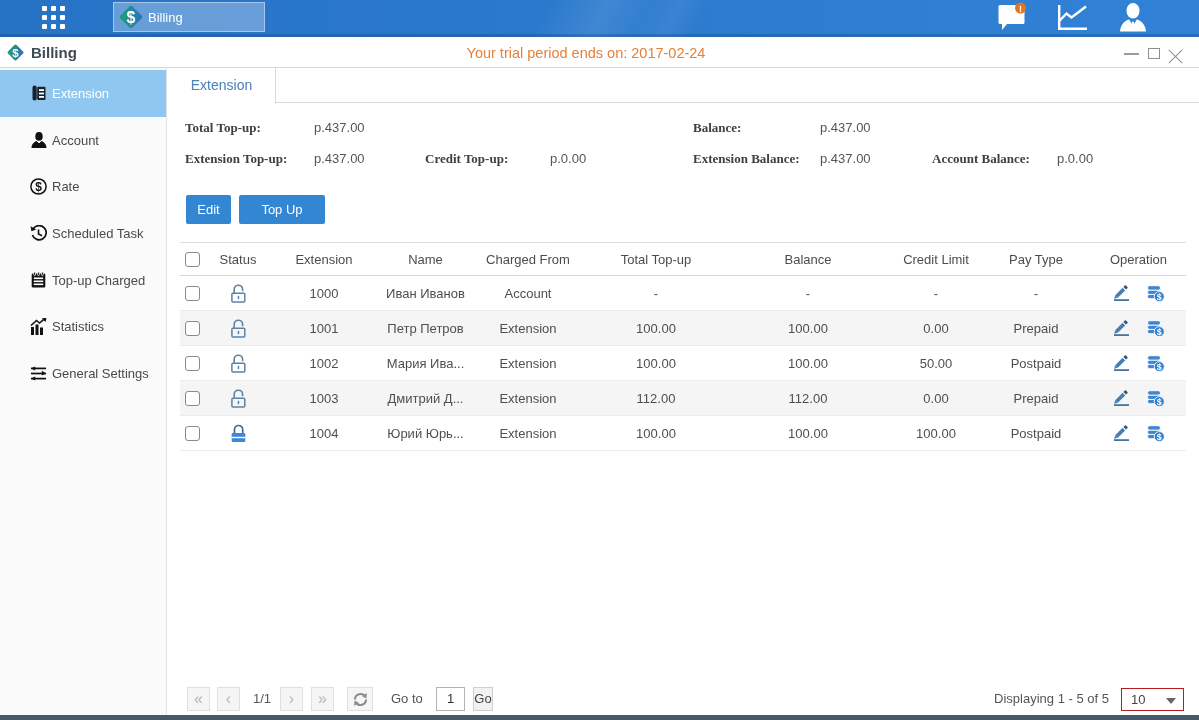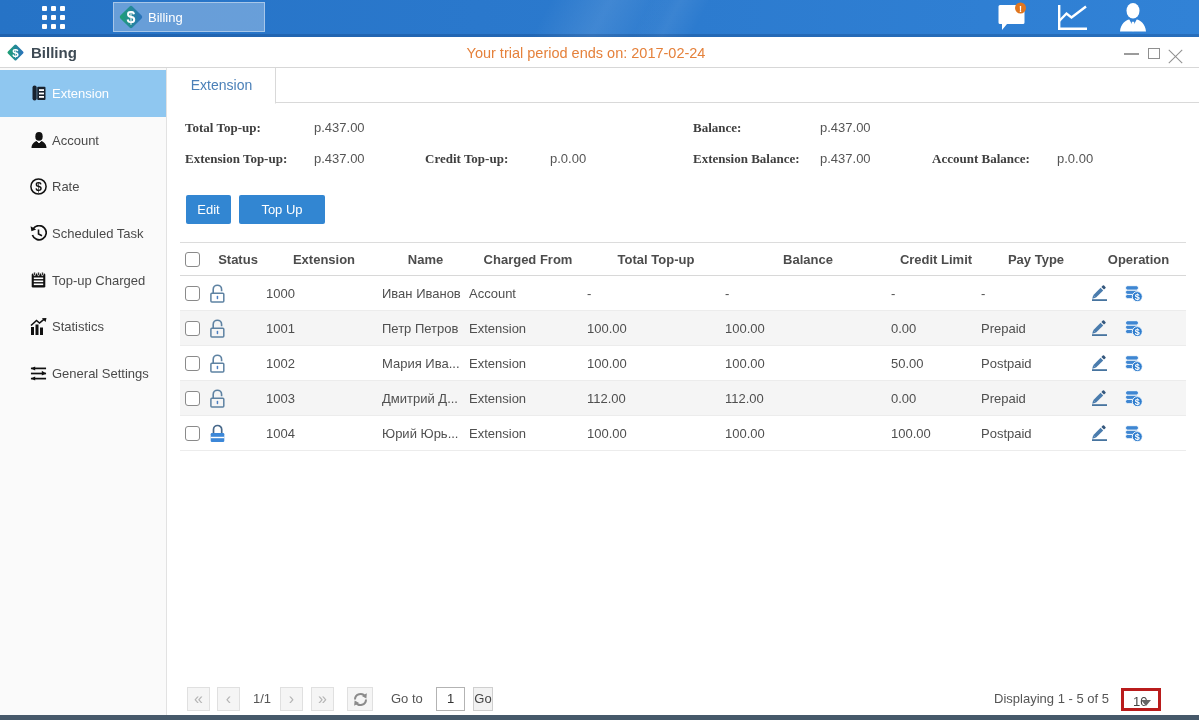--- a/index.html
+++ b/index.html
@@ -48,35 +48,35 @@
 .tab { position:absolute; left:0; top:0; width:107px; height:34.5px; background:#fff; border-right:1px solid #d9d9d9; border-bottom:1px solid #fff; box-sizing:content-box; text-align:center; line-height:34px; color:#4b80b8; font-size:14px; }
 
 .stat { position:absolute; white-space:nowrap; }
 .stat b { color:#3f3f3f;font-family:Liberation Serif, serif; }
 .stat .v { color:#555; }
 
 .btn { position:absolute; height:29px; background:#3286d2; color:#fff; border:none; border-radius:2px; font-size:13px; font-family:"Liberation Sans",sans-serif; text-align:center; line-height:29px; }
 
 
 table { position:absolute; left:12px; top:174px; width:1006px; border-collapse:collapse; table-layout:fixed; }
-th { height:33px; font-weight:bold; color:#4c4c4c; font-size:13px; border-top:1px solid #dcdcdc; border-bottom:1px solid #d8d8d8; text-align:center; }
+th { height:33px; font-weight:normal; color:#4c4c4c; font-size:13px; border-top:1px solid #dcdcdc; border-bottom:1px solid #d8d8d8; text-align:center; }
 td svg { vertical-align:middle; }
-td { height:35px; color:#4f4f4f; font-size:13px; border-bottom:1px solid #ececec; overflow:hidden; white-space:nowrap; }
+td { height:35px; text-align:center; color:#4f4f4f; font-size:13px; border-bottom:1px solid #ececec; overflow:hidden; white-space:nowrap; }
 tr.alt td { background:#f5f5f5; }
 .cb { width:15px; height:15px; border:1px solid #8a8a8a; border-radius:3px; background:#fff; display:inline-block; vertical-align:middle; }
 th.cbc, td.cbc { text-align:left; padding-left:5px; }
 
 
 .pager { position:absolute; left:0; top:619px; width:1031px; height:24px; }
 .pbtn { position:absolute; top:0; height:24px; background:#f5f5f5; border:1px solid #e0e0e0; color:#b5b5b5; text-align:center; font-size:16px; line-height:21px; }
 .ptext { position:absolute; top:4px; color:#555; }
 .pinput { position:absolute; left:268px; top:0; width:29px; height:24px; border:1px solid #b3b3b3; background:#fff; text-align:center; line-height:22px; color:#333; }
 .gobtn { position:absolute; left:305px; top:0; width:20px; height:24px; background:#f2f2f2; border:1px solid #cfcfcf; color:#444; text-align:center; line-height:22px; }
 .disp { position:absolute; right:90px; top:4px; color:#555; }
-.psel { position:absolute; left:953px; top:1px; width:40px; height:23px; border:3px solid #b91c1c; background:#fff;text-align:right; }
+.psel { position:absolute; left:953px; top:1px; width:63px; height:23px; border:1px solid #b91c1c; background:#fff;text-align:right; }
 .psel span { position:absolute; left:9px; top:3px; color:#444; }
 .psel .tri { position:absolute; right:7px; top:9px; width:0; height:0; border-left:5px solid transparent; border-right:5px solid transparent; border-top:6px solid #666; }
 
 .bottomstrip { position:absolute; left:0; top:715px; width:1199px; height:5px; background:#46596a; }
 </style>
 </head>
 <body>
 
 <div class="topbar">
   <div class="streak" style="left:540px;"></div>

